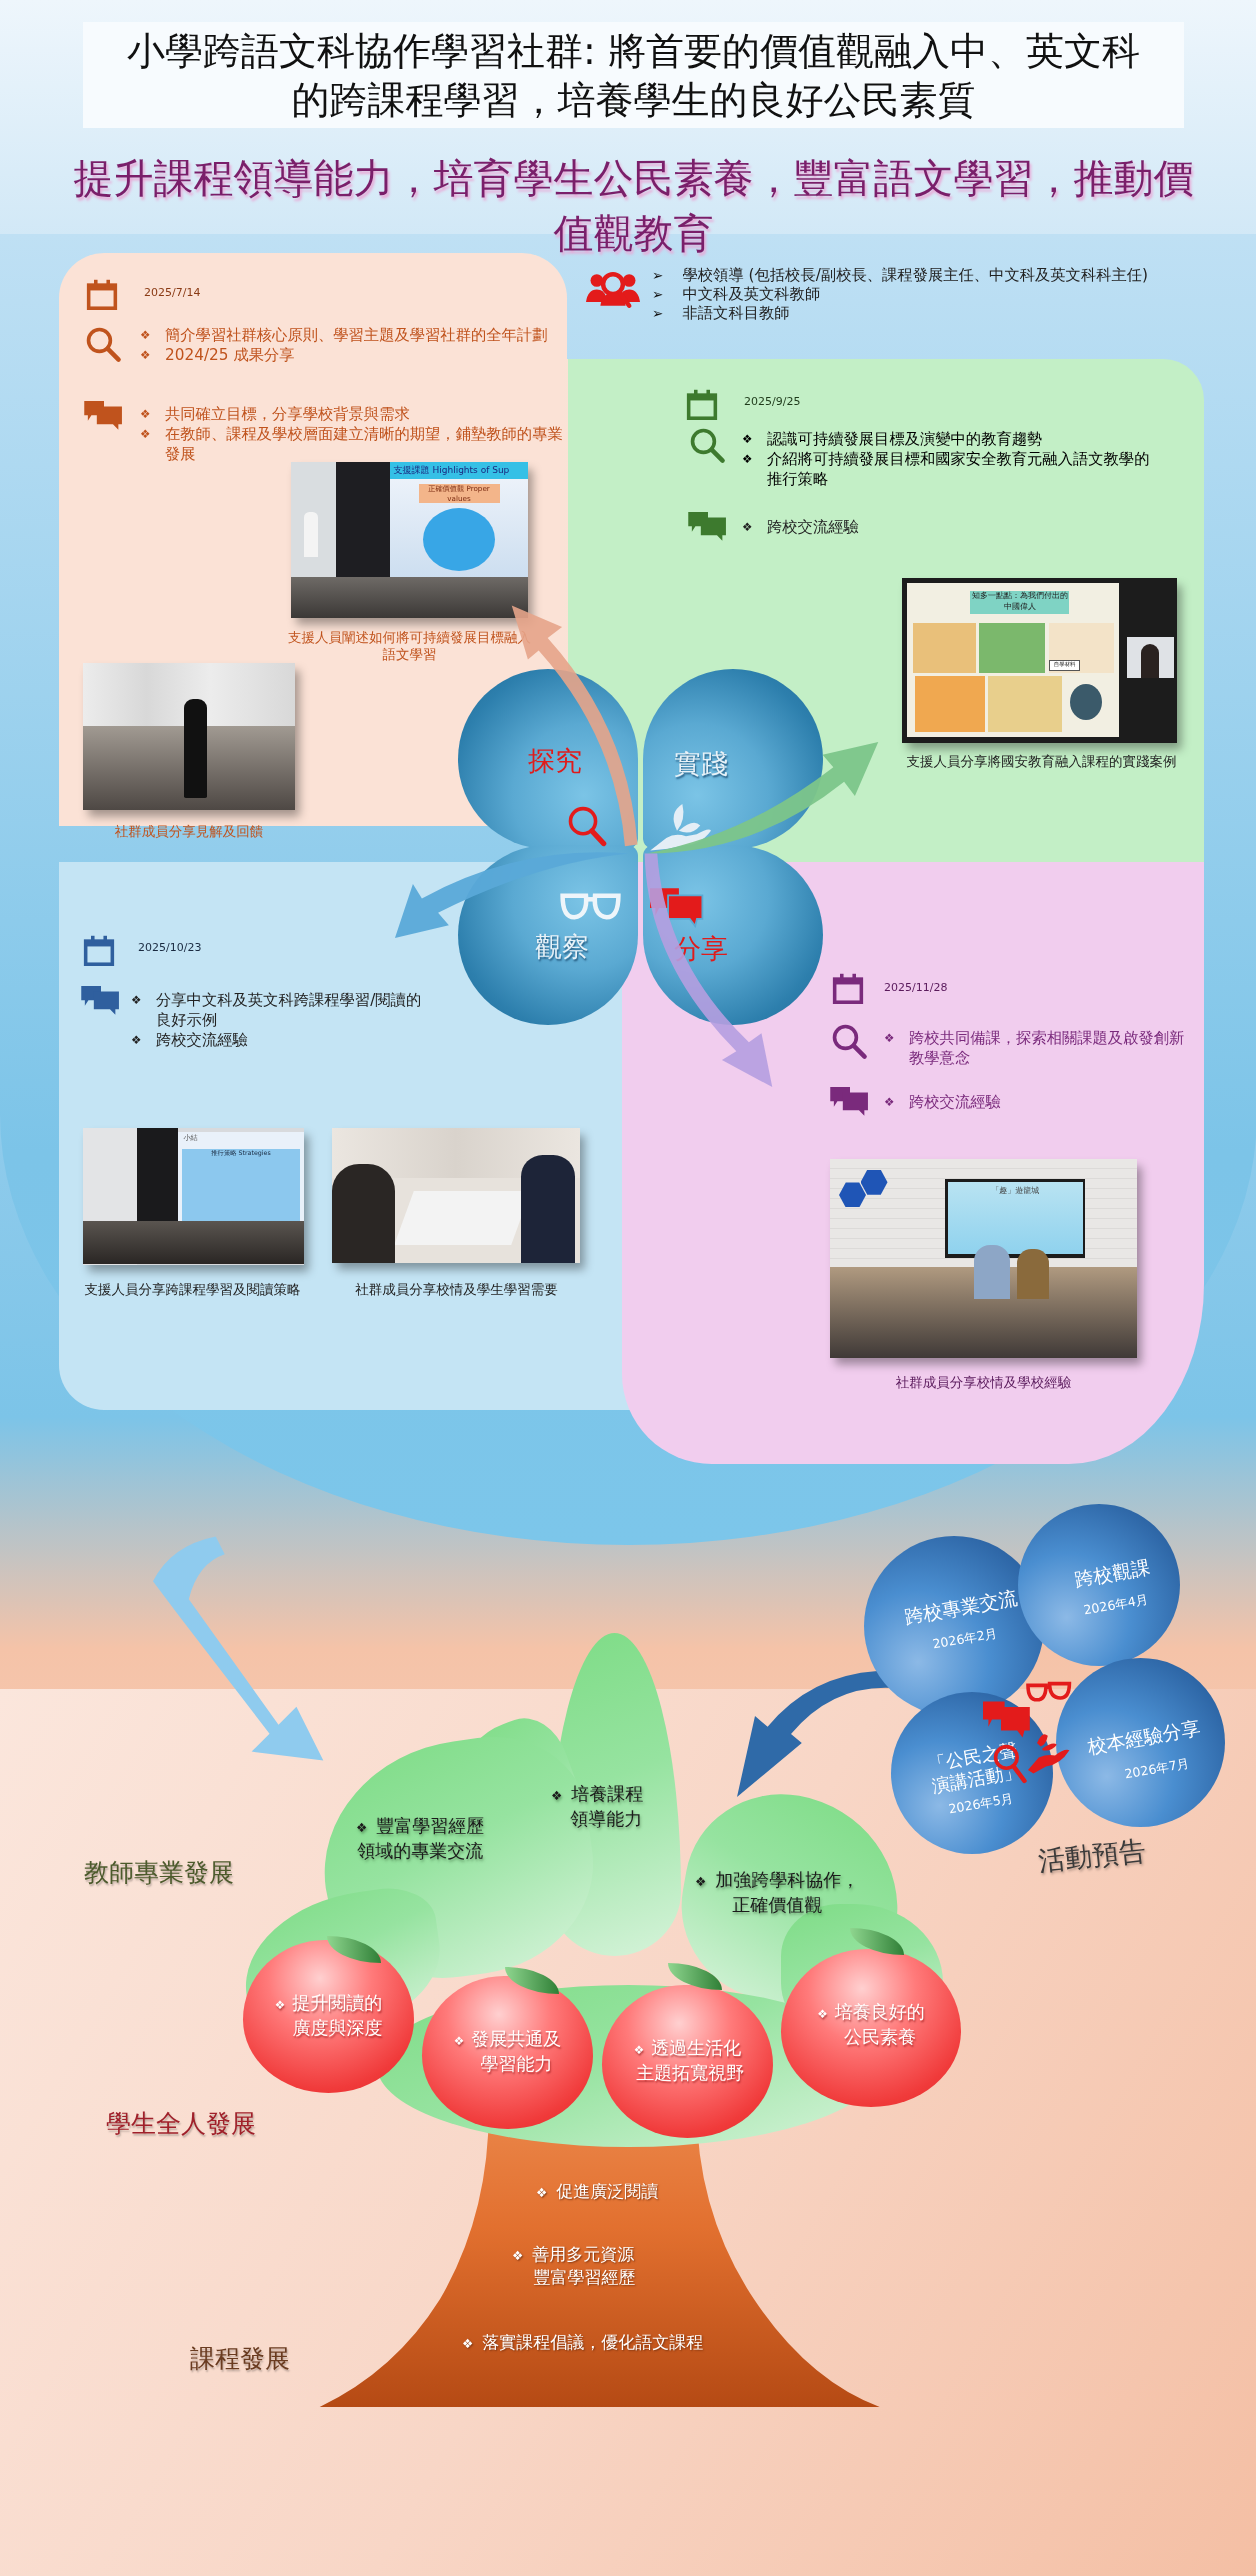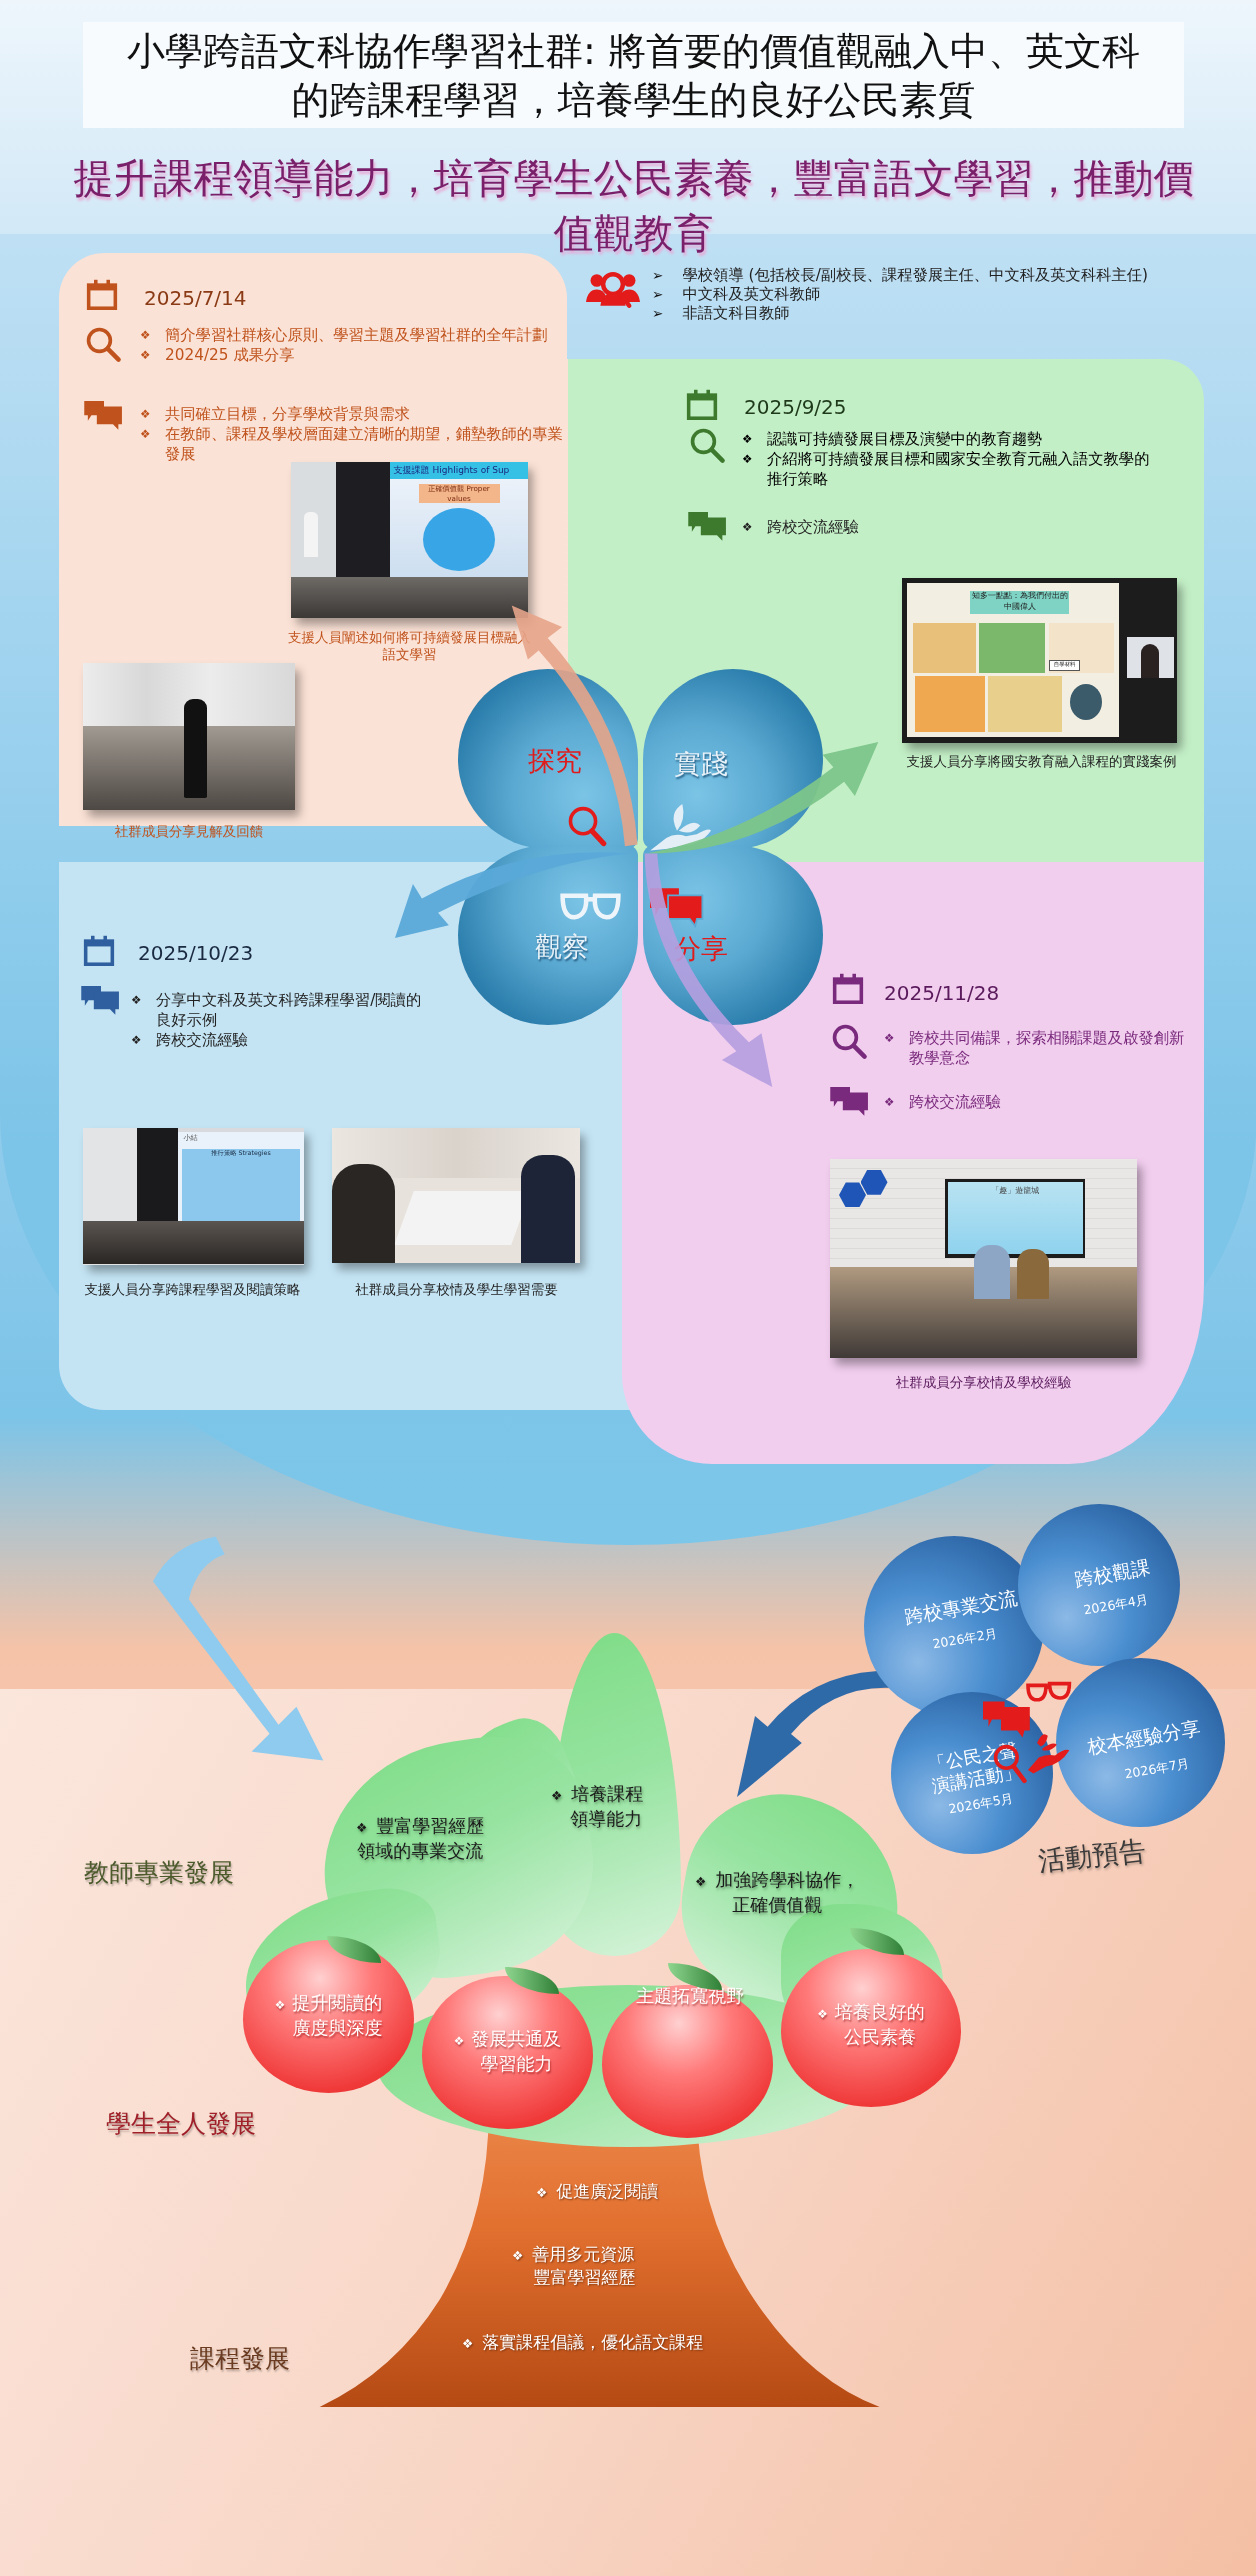--- a/index.html
+++ b/index.html
@@ -40,21 +40,21 @@
   .q-blue {
     left: 59px; top: 862px; width: 629px; height: 548px;
     background: #c4e4f4; border-radius: 0 0 0 45px;
   }
   .q-pink {
     left: 622px; top: 862px; width: 582px; height: 602px;
     background: #f1cdee; border-radius: 0 0 135px 90px / 0 0 180px 90px;
   }
 
   
-  .date { font-size: 20px; }
+  .date { font-size: 11px; }
   .bullets { list-style: none; font-size: 15.3px; line-height: 20px; }
   .bullets li { position: relative; padding-left: 25px; }
   .bullets li::before { content: "\2756"; position: absolute; left: 0; font-size: 11.7px; top: 0; }
   .arrow-list { list-style: none; font-size: 15.3px; line-height: 19px; color: #222; }
   .arrow-list li { position: relative; padding-left: 30.5px; }
   .arrow-list li::before { content: "\27A2"; position: absolute; left: 0; color: #111; font-size: 13.5px; }
 
   .icon svg { display: block; }
 
   .photo {
@@ -432,20 +432,21 @@
 </div>
 <div class="apple-leaf" style="left:327px;top:1936px;"></div>
 
 <div class="apple" style="left:422px;top:1976px;">
   <div style="padding-top:52px;"><span style="font-size:11.7px;margin-right:7.2px;">❖</span><span>發展共通及</span></div>
   <div style="padding-left:18px;">學習能力</div>
 </div>
 <div class="apple-leaf" style="left:505px;top:1967px;"></div>
 
 <div class="apple" style="left:602px;top:1985px;">
+  <div style="padding-top:52px;"><span style="font-size:11.7px;margin-right:7.2px;">❖</span><span>透過生活化</span></div>
   <div style="padding-left:5.4px;">主題拓寬視野</div>
 </div>
 <div class="apple-leaf" style="left:668px;top:1963px;"></div>
 
 <div class="apple" style="left:781px;top:1949px;width:180px;height:158px;">
   <div style="padding-top:52px;"><span style="font-size:11.7px;margin-right:7.2px;">❖</span><span>培養良好的</span></div>
   <div style="padding-left:18px;">公民素養</div>
 </div>
 <div class="apple-leaf" style="left:850px;top:1928px;"></div>
 

